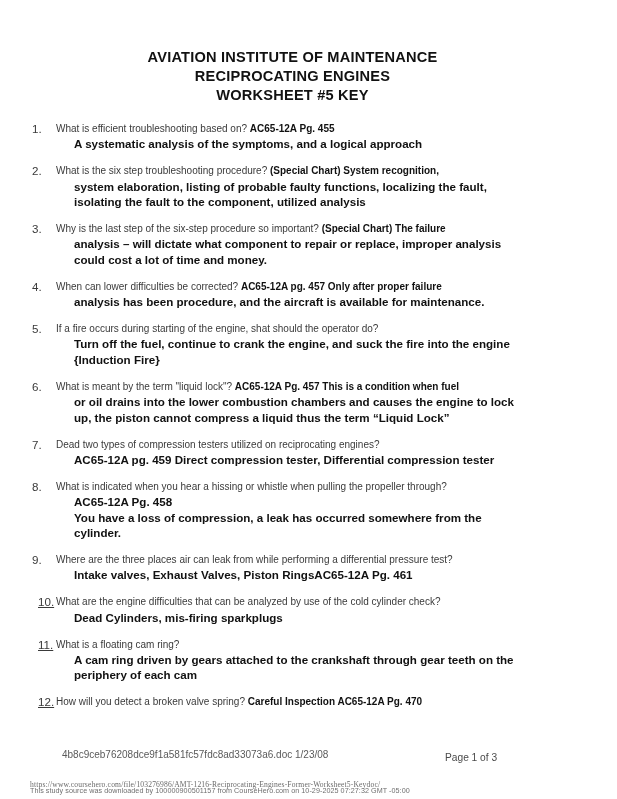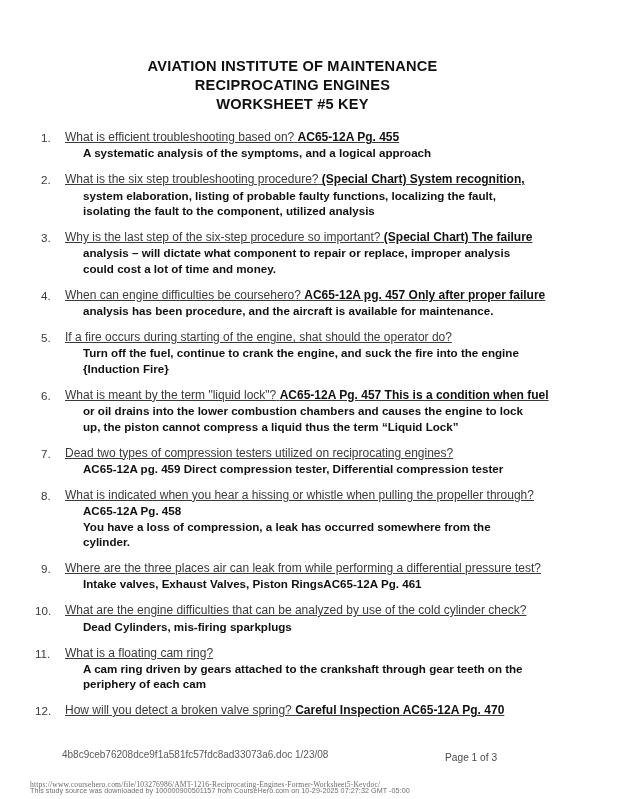--- a/index.html
+++ b/index.html
@@ -14,21 +14,21 @@
     color: #1a1a1a;
     position: relative;
     overflow: hidden;
   }
 
   .page {
     position: relative;
     width: 585px;
     height: 799px;
     box-sizing: border-box;
-    padding: 9px;
+    padding: 0;
   }
 
   
   .doc-header {
     padding-top: 48px;
     text-align: center;
   }
   .doc-header .hline {
     font-size: 14.6px;
     font-weight: bold;
@@ -52,29 +52,29 @@
     position: absolute;
     left: 32px;
     top: 0;
     width: 22px;
     text-align: left;
     font-size: 11.6px;
     line-height: 15.4px;
     color: #3a3a3a;
   }
   .qnum.wide {
-    left: 26px;
+    left: 38px;
     width: 28px;
+    text-decoration: underline;
   }
   .qtext {
-    font-size: 12px;
+    font-size: 10px;
     line-height: 15.4px;
     color: #3a3a3a;
     text-indent: 0;
-    text-decoration: underline;
   }
   .qtext .ans {
     font-weight: bold;
     color: #111111;
   }
   
   .ansline {
     display: block;
     font-weight: bold;
     color: #111111;
@@ -155,21 +155,21 @@
         <div class="ansline"><span>isolating the fault to the component, utilized analysis</span></div>
       </div>
       <div class="qitem">
         <div class="qnum">3.</div>
         <div class="qtext"><span>Why is the last step of the six-step procedure so important?</span> <span class="ans">(Special Chart) The failure</span></div>
         <div class="ansline"><span>analysis – will dictate what component to repair or replace, improper analysis</span></div>
         <div class="ansline"><span>could cost a lot of time and money.</span></div>
       </div>
       <div class="qitem">
         <div class="qnum">4.</div>
-        <div class="qtext"><span>When can engine difficulties be coursehero?</span> <span class="ans">AC65-12A pg. 457 Only after proper failure</span></div>
+        <div class="qtext"><span>When can lower difficulties be corrected?</span> <span class="ans">AC65-12A pg. 457 Only after proper failure</span></div>
         <div class="ansline"><span>analysis has been procedure, and the aircraft is available for maintenance.</span></div>
       </div>
       <div class="qitem">
         <div class="qnum">5.</div>
         <div class="qtext"><span>If a fire occurs during starting of the engine, shat should the operator do?</span></div>
         <div class="ansline"><span>Turn off the fuel, continue to crank the engine, and suck the fire into the engine</span></div>
         <div class="ansline"><span>{Induction Fire}</span></div>
       </div>
       <div class="qitem">
         <div class="qnum">6.</div>

